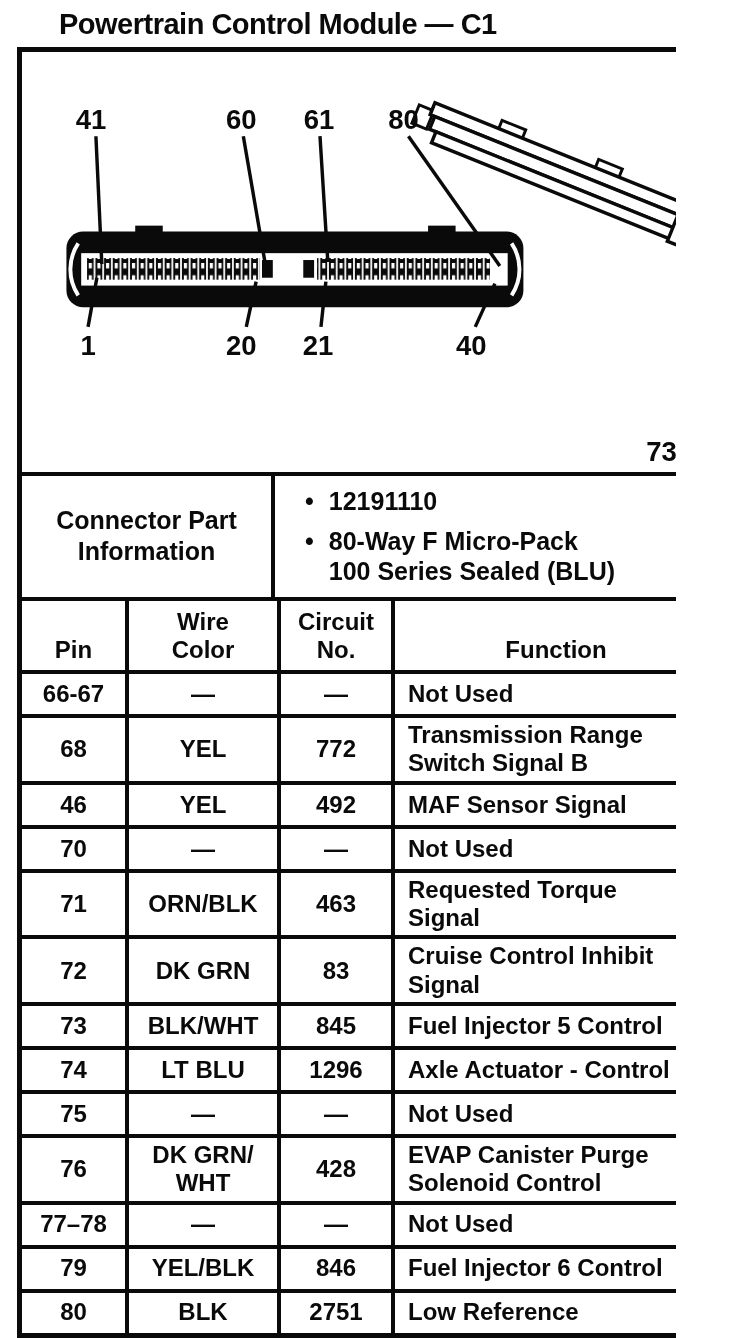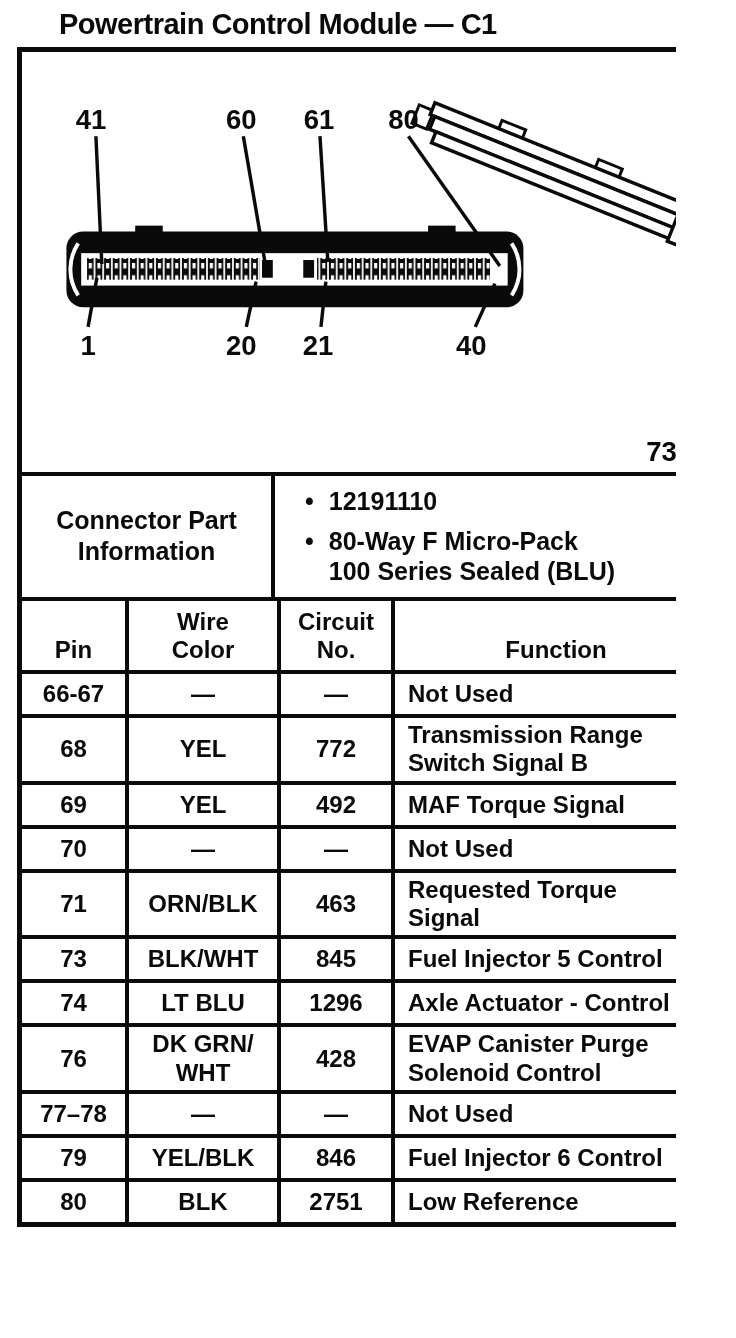--- a/index.html
+++ b/index.html
@@ -166,56 +166,69 @@
 
   <tr>
     <td class="c-pin">68</td>
     <td class="c-wire">YEL</td>
     <td class="c-circ">772</td>
     <td class="c-func">Transmission Range
 Switch Signal B</td>
   </tr>
 
   <tr>
-    <td class="c-pin">69</td>
+    <td class="c-pin">46</td>
     <td class="c-wire">YEL</td>
     <td class="c-circ">492</td>
-    <td class="c-func">MAF Torque Signal</td>
+    <td class="c-func">MAF Sensor Signal</td>
   </tr>
 
   <tr>
     <td class="c-pin">70</td>
     <td class="c-wire">—</td>
     <td class="c-circ">—</td>
     <td class="c-func">Not Used</td>
   </tr>
 
   <tr>
     <td class="c-pin">71</td>
     <td class="c-wire">ORN/BLK</td>
     <td class="c-circ">463</td>
     <td class="c-func">Requested Torque
 Signal</td>
   </tr>
 
+  <tr>
+    <td class="c-pin">72</td>
+    <td class="c-wire">DK GRN</td>
+    <td class="c-circ">83</td>
+    <td class="c-func">Cruise Control Inhibit
+Signal</td>
+  </tr>
 
   <tr>
     <td class="c-pin">73</td>
     <td class="c-wire">BLK/WHT</td>
     <td class="c-circ">845</td>
     <td class="c-func">Fuel Injector 5 Control</td>
   </tr>
 
   <tr>
     <td class="c-pin">74</td>
     <td class="c-wire">LT BLU</td>
     <td class="c-circ">1296</td>
     <td class="c-func">Axle Actuator - Control</td>
   </tr>
 
+  <tr>
+    <td class="c-pin">75</td>
+    <td class="c-wire">—</td>
+    <td class="c-circ">—</td>
+    <td class="c-func">Not Used</td>
+  </tr>
 
   <tr>
     <td class="c-pin">76</td>
     <td class="c-wire">DK GRN/
 WHT</td>
     <td class="c-circ">428</td>
     <td class="c-func">EVAP Canister Purge
 Solenoid Control</td>
   </tr>
 

